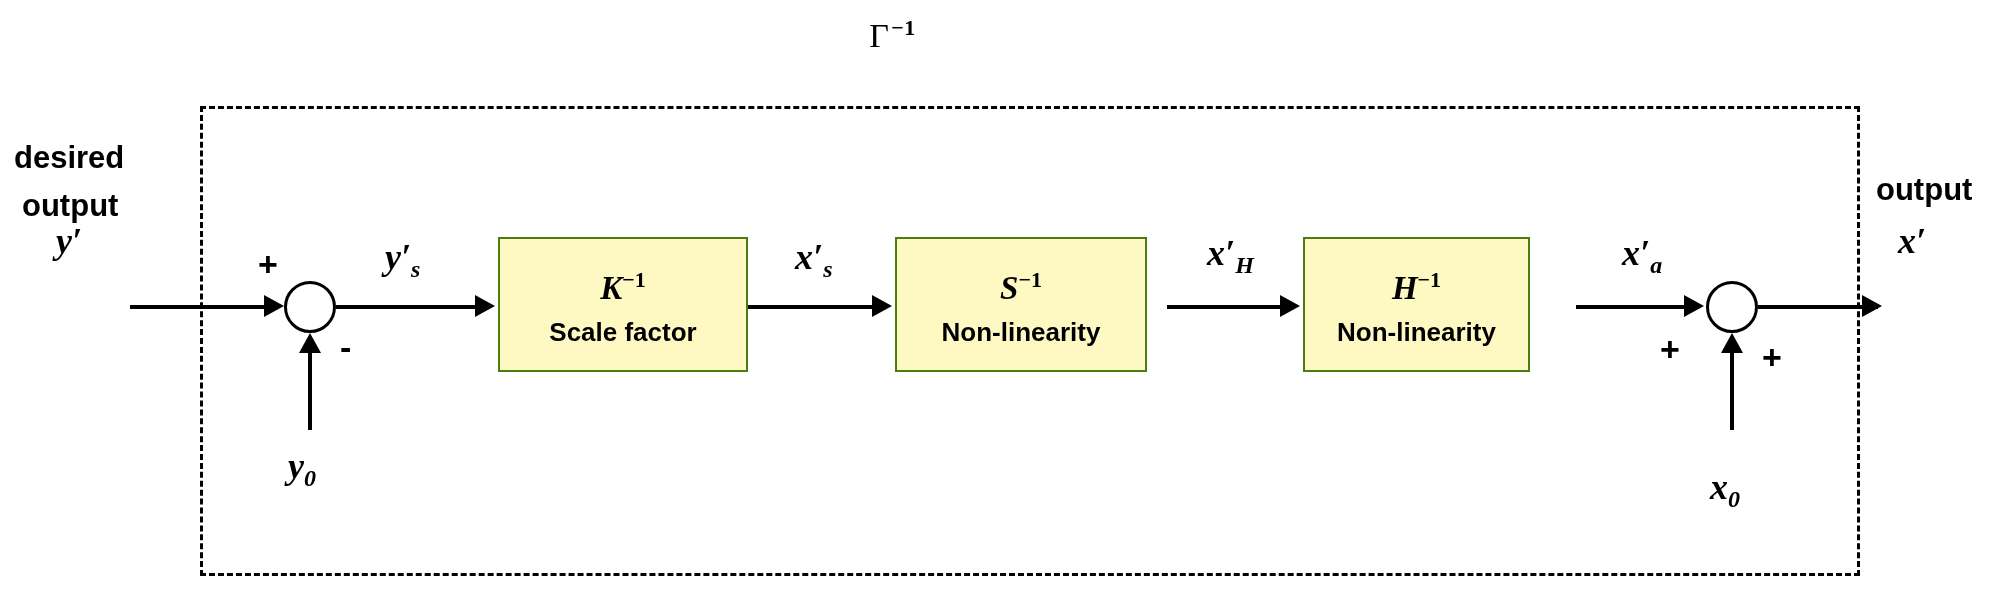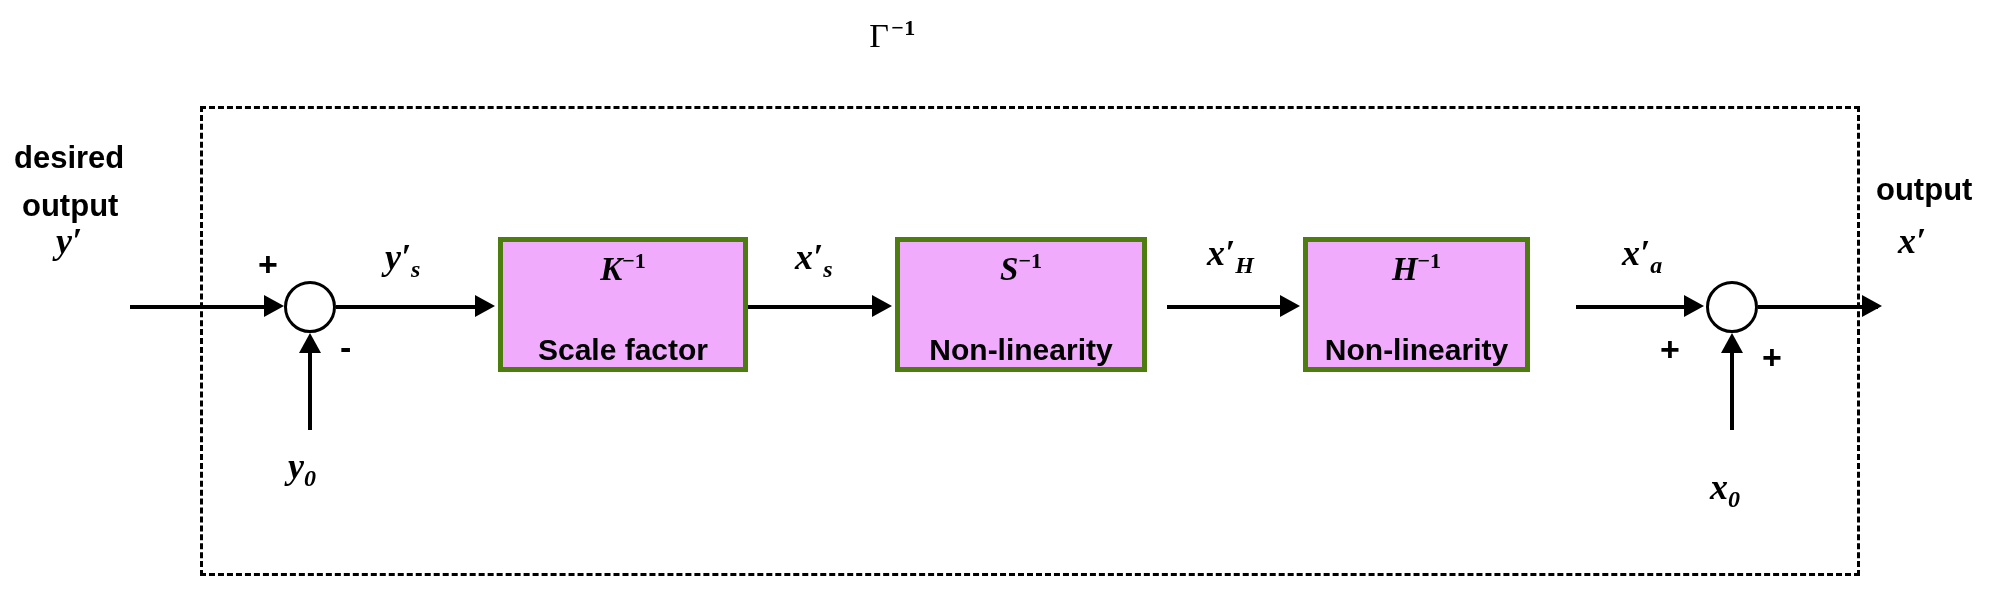--- a/index.html
+++ b/index.html
@@ -48,48 +48,48 @@
     width: 1660px;
     height: 470px;
     border: 3px dashed #000000;
     box-sizing: border-box;
     background: transparent;
   }
 
   
   .block {
     position: absolute;
-    border: 5px solid #4d7c0f;
+    border: 2px solid #4d7c0f;
     box-sizing: border-box;
-    background: #f0abfc;
+    background: #fef9c3;
     display: flex;
     flex-direction: column;
     align-items: center;
-    justify-content: space-between;
+    justify-content: center;
     text-align: center;
     padding: 0 4px;
   }
   .block .sym {
     font-family: "Liberation Serif", serif;
     font-style: italic;
     font-weight: bold;
     font-size: 33px;
     line-height: 38px;
     white-space: nowrap;
   }
   .block .sym .exp {
     font-size: 22px;
     font-style: normal;
     vertical-align: super;
     font-weight: bold;
   }
   .block .cap {
     font-family: "Liberation Sans", sans-serif;
     font-weight: bold;
-    font-size: 30px;
+    font-size: 26px;
     line-height: 34px;
     white-space: nowrap;
     margin-top: 8px;
   }
 
   
   .junction {
     position: absolute;
     width: 52px;
     height: 52px;

